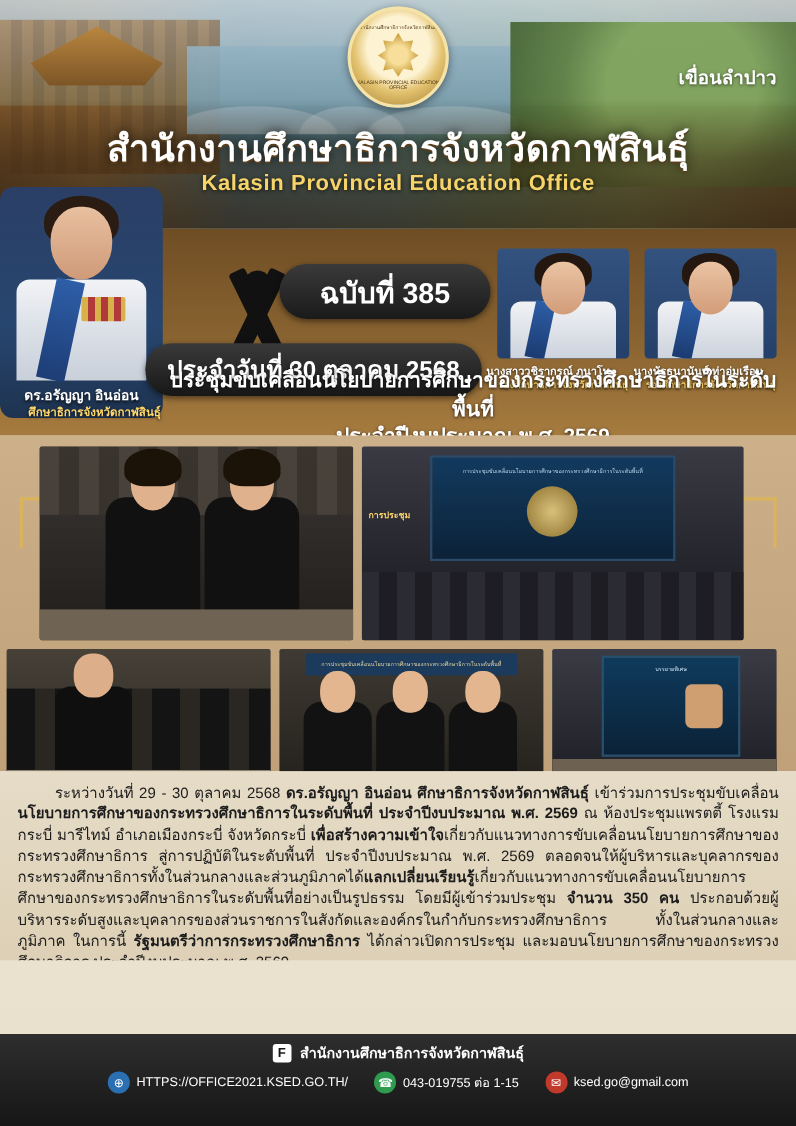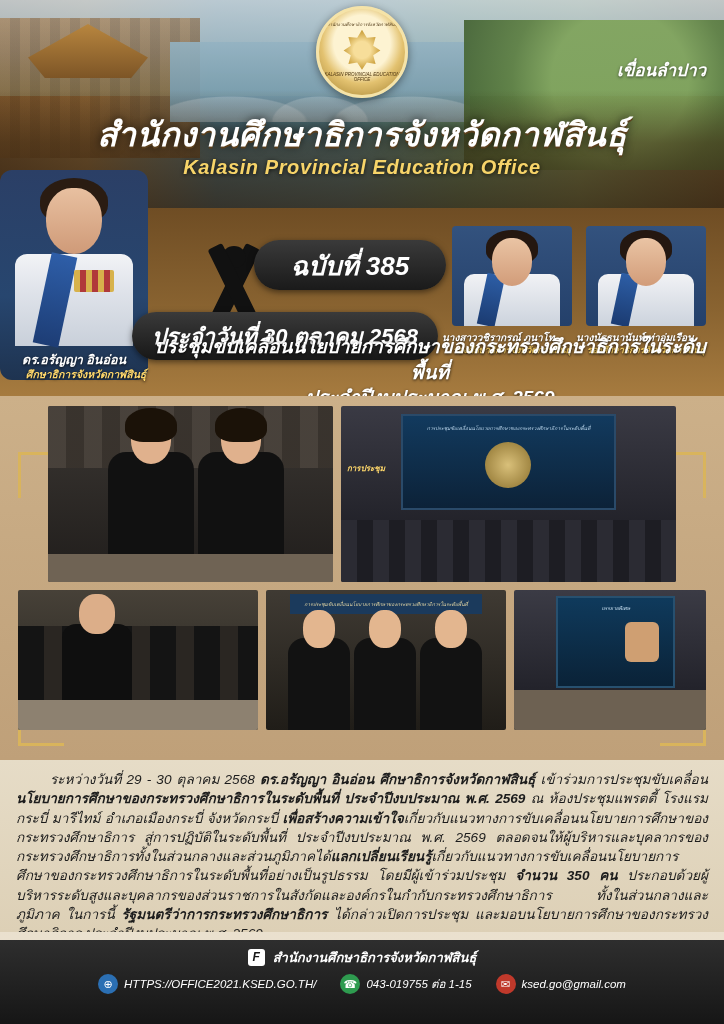--- a/index.html
+++ b/index.html
@@ -7,21 +7,20 @@
     width: 724px; height: 1024px;
     font-family: "Liberation Sans", "DejaVu Sans", sans-serif;
     background: #f2ece2;
     overflow: hidden;
   }
   .page {
     position: relative;
     width: 724px; height: 1024px;
     background: linear-gradient(180deg,#f6f1e7 0%, #efe7d8 45%, #e9dfcc 100%);
     overflow: hidden;
-    font-style: italic;
   }
 
   
   .header {
     position: relative;
     height: 208px;
     background: linear-gradient(90deg,#6b4e2e 0%, #8a6a3f 12%, #3f6f86 30%, #4a7e8f 48%, #5d8a6a 64%, #7a8f5a 80%, #6d5a36 100%);
     overflow: hidden;
   }
   .hdr-sky {
@@ -203,23 +202,23 @@
   }
 
   .headline{
     position:absolute; left:150px; right:14px; top:126px;
     text-align:center; color:#ffffff; font-size:19px; font-weight:bold;
     line-height:1.35; text-shadow:0 1px 3px rgba(0,0,0,.8);
   }
 
   
   .photos{
-    position:relative; padding:10px 12px 8px 12px;
+    position:relative; padding:10px 12px 8px 0;
     background: linear-gradient(180deg,#ccb089 0%, #bfa079 100%);
-    height:364px;
+    height:305px;
   }
   .corner{
     position:absolute; width:46px; height:46px; border:3px solid #d9b45c;
   }
   .corner.tl{ left:18px; top:56px; border-right:none; border-bottom:none; }
   .corner.bl{ left:18px; bottom:14px; border-right:none; border-top:none; }
   .corner.tr{ right:18px; top:56px; border-left:none; border-bottom:none; }
   .corner.br{ right:18px; bottom:14px; border-left:none; border-top:none; }
 
   .prow{ display:flex; gap:8px; }

